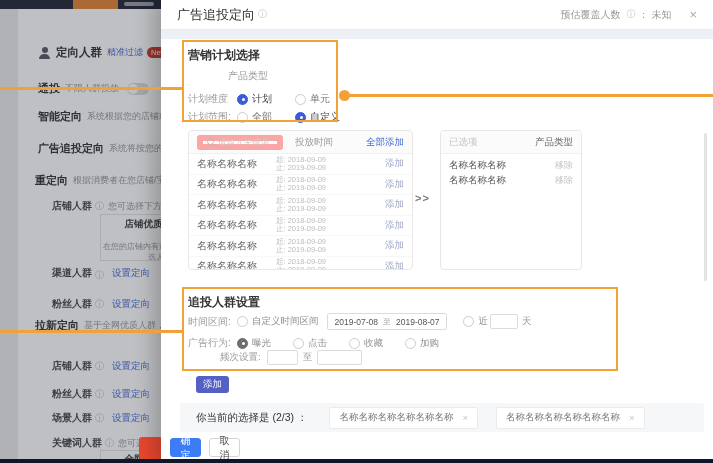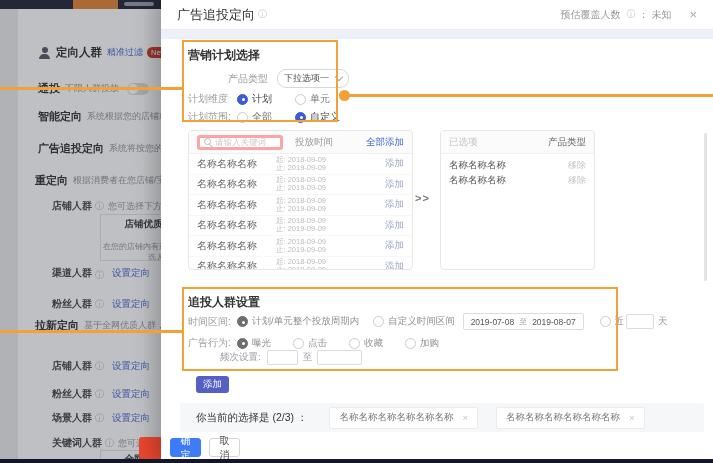--- a/index.html
+++ b/index.html
@@ -82,23 +82,23 @@
   .rl{font-size:10px;color:#777;margin-left:4px;}
   .on-blue .rc{background:#3c5bd6;border-color:#3c5bd6;}
   .on-blue .rc::after,.on-dark .rc::after{content:"";position:absolute;left:3.5px;top:3.5px;width:3px;height:3px;
       border-radius:50%;background:#fff;}
   .on-blue .rl{color:#444;}
   .on-dark .rc{background:#6e6e6e;border-color:#6e6e6e;}
   .s2 .rl{font-size:9.5px;color:#8f8f8f;}
   
   .panel{position:absolute;border:1px solid #e7e7e7;border-radius:4px;background:#fff;box-sizing:border-box;overflow:hidden;}
   #m-left-list{left:27px;top:130px;width:225px;height:140px;}
-  #m-right-list{left:279px;top:130px;width:155px;height:140px;}
+  #m-right-list{left:279px;top:130px;width:142px;height:140px;}
   .lhead{height:22px;display:flex;align-items:center;padding:0 8px;background:#fbfbfc;border-bottom:1px solid #f0f0f0;}
-  .search{width:86px;height:15px;border:3px solid #fca5a5;border-radius:3px;display:flex;align-items:center;
+  .search{width:86px;height:15px;border:6px solid #fca5a5;border-radius:3px;display:flex;align-items:center;
           padding:0 4px;background:#fff;box-sizing:border-box;gap:3px;}
   .mag{position:relative;width:8px;height:8px;flex:none;}
   .mag::before{content:"";position:absolute;width:5px;height:5px;border:1px solid #b8b8b8;border-radius:50%;left:0;top:0;}
   .mag::after{content:"";position:absolute;width:3.5px;height:1px;background:#b8b8b8;transform:rotate(45deg);left:4.5px;top:6.5px;}
   .search input{border:none;outline:none;width:100%;font-size:8.5px;color:#999;background:transparent;padding:0;font-family:inherit;}
   .search input::placeholder{color:#c9c9c9;}
   .col-time{font-size:9.5px;color:#999;margin-left:12px;}
   .add-all{font-size:9.5px;color:#3a66d1;margin-left:auto;cursor:pointer;}
   .trow{height:19.5px;display:flex;align-items:center;padding:0 8px;border-bottom:1px solid #f7f7f7;}
   .trow:last-child{border-bottom:none;}
@@ -265,24 +265,20 @@
         <span>未知</span>
       </span>
       <span id="m-close">×</span>
     </div>
     <div id="m-strip"></div>
 
     <div class="sec-title" id="m-sec1-title">营销计划选择</div>
 
     <div class="mrow" id="m-r1">
       <span class="mlabel">产品类型</span>
-      <span class="dd">
-        <span>下拉选项一</span>
-        <span class="chev"></span>
-      </span>
     </div>
 
     <div class="mrow r2" id="m-r2">
       <span class="mlabel">计划维度</span>
       <span class="radio on-blue">
         <span class="rc"></span>
         <span class="rl">计划</span>
       </span>
       <span class="radio">
         <span class="rc"></span>
@@ -379,24 +375,20 @@
         </div>
       </div>
     </div>
 
     <div class="abs" id="m-scroll"></div>
 
     <div class="sec-title" id="m-sec2-title">追投人群设置</div>
 
     <div class="mrow s2" id="m-r4">
       <span class="mlabel">时间区间:</span>
-      <span class="radio on-dark" style="margin-right:14px;">
-        <span class="rc"></span>
-        <span class="rl">计划/单元整个投放周期内</span>
-      </span>
       <span class="radio" style="margin-right:8px;">
         <span class="rc"></span>
         <span class="rl">自定义时间区间</span>
       </span>
       <span class="datebox" style="margin-right:16px;">
         <span class="dateval">2019-07-08</span>
         <span class="dateto">至</span>
         <span class="dateval">2019-08-07</span>
       </span>
       <span class="radio" style="margin-right:2px;">

